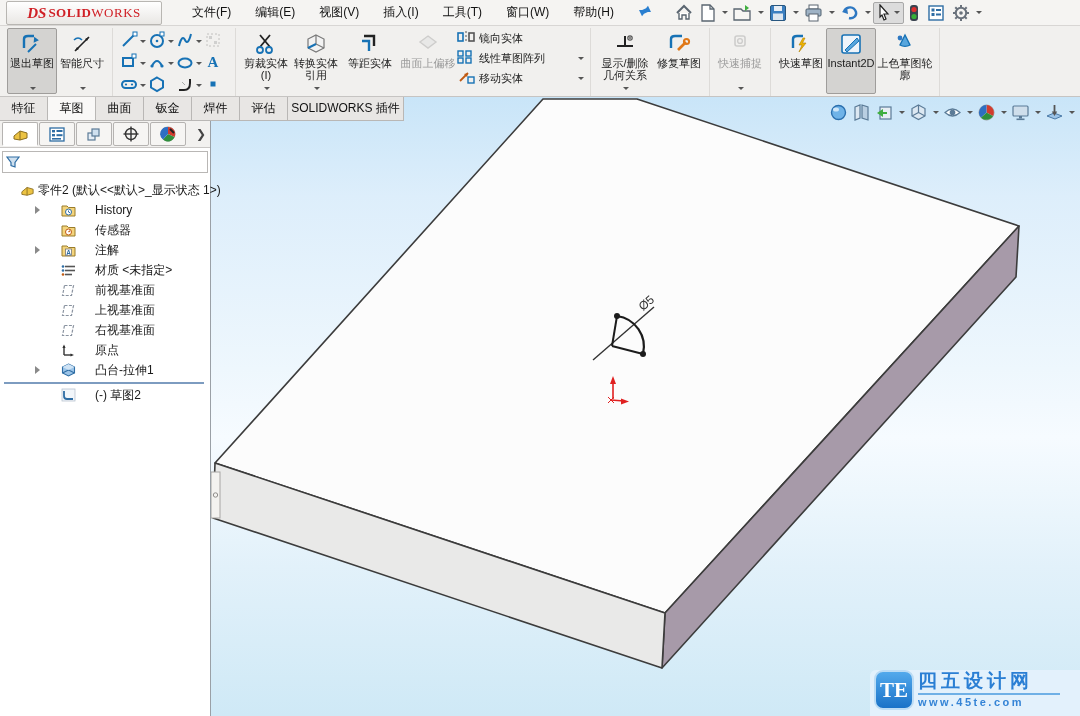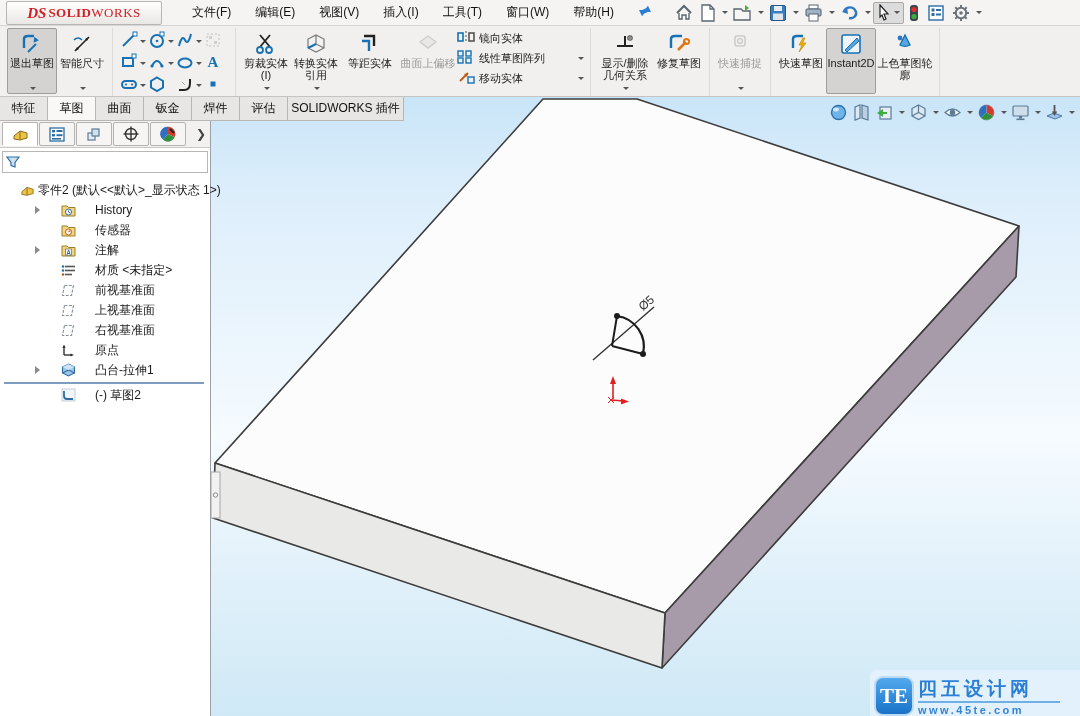--- a/index.html
+++ b/index.html
@@ -71,21 +71,21 @@
   .trow { display:flex; align-items:center; height:20px; padding-left:20px; white-space:nowrap; }
   .trow .exp { width:12px; display:inline-flex; justify-content:center; }
   .exp-arrow { width:0; height:0; border:4px solid transparent; border-left:5px solid #8a8a8a; margin-left:2px; }
   .trow .tic { width:18px; display:inline-flex; justify-content:center; }
   .trow .tlbl { margin-left:3px; color:#1a1a1a; }
   .indent { margin-left:12px;gap:15px; }
   .rollback { height:0; border-top:2px solid #7d9cc0; margin:2px 6px 1px 4px; }
 
   
   .watermark { position:absolute; right:0; bottom:0; width:210px; height:46px; background:#e3f1fc;
-    border-top-left-radius:6px; display:flex; align-items:flex-end; z-index:6; }
+    border-top-left-radius:6px; display:flex; align-items:flex-start; z-index:6; }
   .wm-badge { width:40px; height:40px; margin:0 4px 0 4px; border-radius:9px;
     background:linear-gradient(#53a9ec,#1a72c8); border:2px solid #bcdcf5;
     color:#fff; font-family:"Liberation Serif","DejaVu Serif",serif; font-weight:bold; font-size:21px;
     display:flex; align-items:center; justify-content:center; }
   .wm-right { display:flex; flex-direction:column; flex:1; padding-right:20px; }
   .wm-title { font-family:"Liberation Serif","DejaVu Serif",serif; font-weight:bold; font-size:19px;
     color:#2b7fd4; letter-spacing:4px; line-height:22px; }
   .wm-url { border-top:2px solid #6fb0e6; margin-top:1px; padding-top:1px; font-size:11px; font-weight:bold;
     color:#3584d6; letter-spacing:2.5px; }
 </style>

